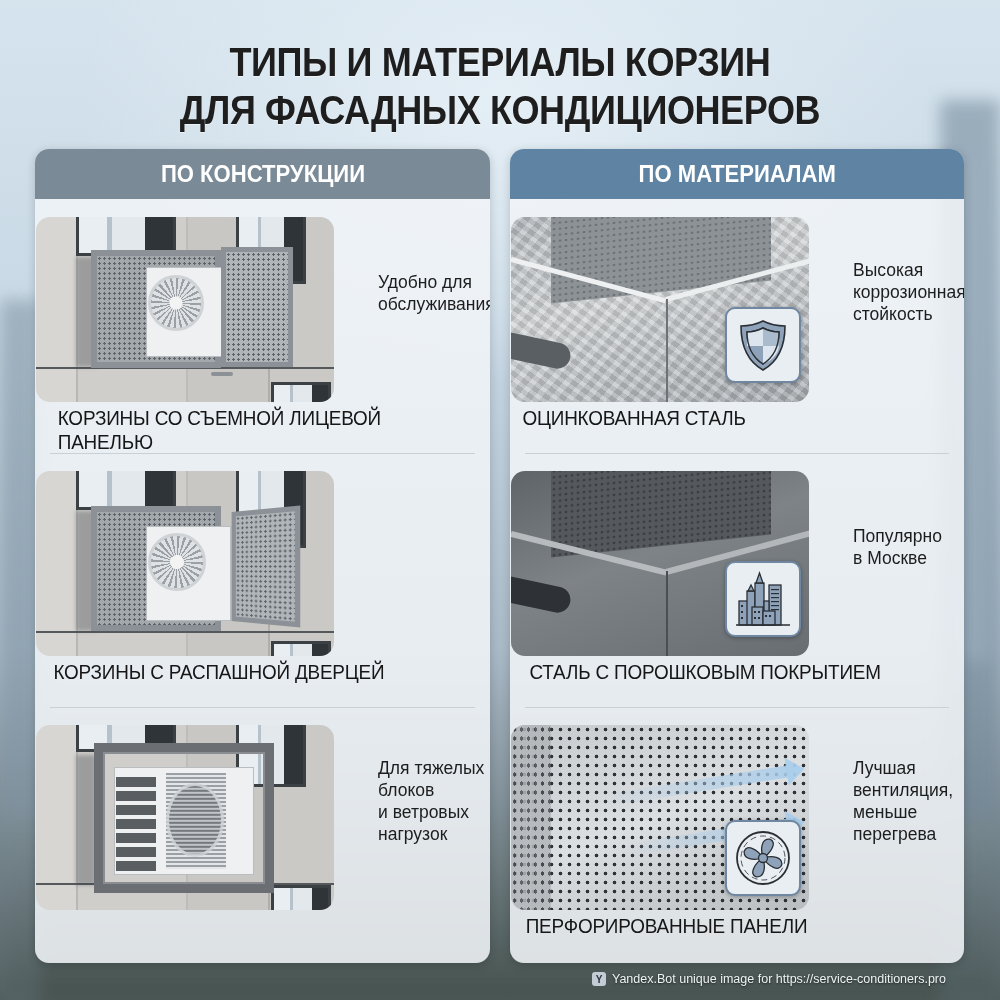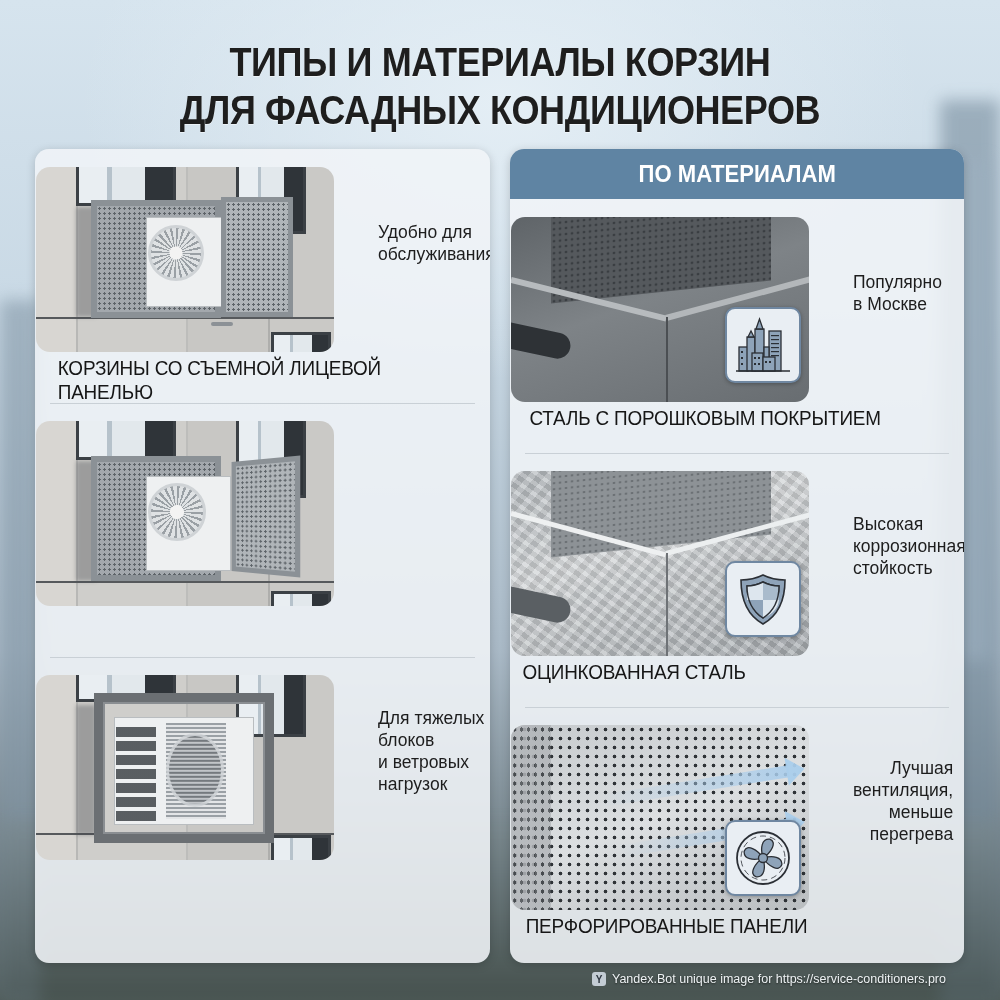--- a/index.html
+++ b/index.html
@@ -195,20 +195,23 @@
 <div class="bg-bldg b2"></div>
 <div class="bg-bldg b4"></div>
 <div class="bg-bldg b3"></div>
 
 <h1 class="title">
   <div>ТИПЫ И МАТЕРИАЛЫ КОРЗИН</div>
   <div>ДЛЯ ФАСАДНЫХ КОНДИЦИОНЕРОВ</div>
 </h1>
 
 <section class="panel left">
+  <div class="panel-head">
+    <span>ПО КОНСТРУКЦИИ</span>
+  </div>
 
   <div class="item">
     <div class="photo">
       <div class="facade">
         <div class="win" style="left:40px;top:-3px;width:100px;height:42px;"></div>
         <div class="win" style="left:200px;top:-3px;width:70px;height:70px;"></div>
         <div class="win" style="left:235px;top:165px;width:60px;height:30px;"></div>
         <div class="hline" style="top:150px;"></div>
         <div class="shadow" style="left:40px;top:40px;width:20px;height:110px;"></div>
         <div class="cage" style="left:55px;top:33px;width:130px;height:118px;"></div>
@@ -231,20 +234,21 @@
         <div class="win" style="left:200px;top:-3px;width:70px;height:80px;"></div>
         <div class="win" style="left:235px;top:170px;width:60px;height:30px;"></div>
         <div class="hline" style="top:160px;"></div>
         <div class="shadow" style="left:40px;top:40px;width:20px;height:120px;"></div>
         <div class="cage" style="left:55px;top:35px;width:130px;height:125px;"></div>
         <div class="acunit" style="left:110px;top:55px;width:85px;height:95px;"></div>
         <div class="fan" style="left:112px;top:62px;width:58px;height:58px;"></div>
         <div class="door" style="left:192px;top:38px;width:72px;height:115px;transform:perspective(200px) rotateY(-18deg);"></div>
       </div>
     </div>
+    <div class="caption"><span>КОРЗИНЫ С РАСПАШНОЙ ДВЕРЦЕЙ</span></div>
     <div class="divider"></div>
   </div>
 
   <div class="item">
     <div class="photo">
       <div class="facade">
         <div class="win" style="left:40px;top:-3px;width:100px;height:30px;"></div>
         <div class="win" style="left:200px;top:-3px;width:70px;height:65px;"></div>
         <div class="win" style="left:235px;top:160px;width:60px;height:30px;"></div>
         <div class="hline" style="top:158px;"></div>
@@ -259,20 +263,48 @@
     <div class="note" style="top:50px;">Для тяжелых
 блоков
 и ветровых
 нагрузок</div>
   </div>
 </section>
 
 <section class="panel right">
   <div class="panel-head">
     <span>ПО МАТЕРИАЛАМ</span>
+  </div>
+
+  <div class="item">
+    <div class="photo">
+      <div class="steel-galv">
+        <div class="inner"></div>
+        <div class="edge"></div>
+        <div class="edge2"></div>
+        <div class="vert"></div>
+        <div class="slot"></div>
+      </div>
+      <div class="icon-box" style="top:90px;">
+        <svg viewBox="0 0 60 60">
+          <path d="M30 6 C38 10 46 11 52 11 C52 30 46 46 30 55 C14 46 8 30 8 11 C14 11 22 10 30 6 Z" fill="#8ea3b9" stroke="#2b2f35" stroke-width="1.6"></path>
+          <path d="M30 13 C36 16 41 17 46 17 C46 31 41 42 30 49 C19 42 14 31 14 17 C19 17 24 16 30 13 Z" fill="#c8d5e2" stroke="#2b2f35" stroke-width="1.4"></path>
+          <path d="M30 13 L30 31 L14 31 C14 26 14 21 14 17 C19 17 24 16 30 13 Z" fill="#dde6ee"></path>
+          <path d="M30 31 L46 31 C45 39 40 45 30 49 Z" fill="#dde6ee"></path>
+          <path d="M30 31 L30 49 C20 43 15 37 14 31 Z" fill="#8ea3b9"></path>
+          <path d="M30 13 C36 16 41 17 46 17 C46 22 46 27 46 31 L30 31 Z" fill="#a9bbcc"></path>
+          <path d="M30 13 C36 16 41 17 46 17 C46 31 41 42 30 49 C19 42 14 31 14 17 C19 17 24 16 30 13 Z" fill="none" stroke="#2b2f35" stroke-width="1.4"></path>
+        </svg>
+      </div>
+    </div>
+    <div class="note" style="top:60px;">Высокая
+коррозионная
+стойкость</div>
+    <div class="caption"><span>ОЦИНКОВАННАЯ СТАЛЬ</span></div>
+    <div class="divider"></div>
   </div>
 
   <div class="item">
     <div class="photo">
       <div class="steel-dark">
         <div class="inner"></div>
         <div class="edge"></div>
         <div class="edge2"></div>
         <div class="vert"></div>
         <div class="slot"></div>
@@ -312,68 +344,40 @@
       </div>
     </div>
     <div class="note" style="top:72px;">Популярно
 в Москве</div>
     <div class="caption"><span>СТАЛЬ С ПОРОШКОВЫМ ПОКРЫТИЕМ</span></div>
     <div class="divider"></div>
   </div>
 
   <div class="item">
     <div class="photo">
-      <div class="steel-galv">
-        <div class="inner"></div>
-        <div class="edge"></div>
-        <div class="edge2"></div>
-        <div class="vert"></div>
-        <div class="slot"></div>
-      </div>
-      <div class="icon-box" style="top:90px;">
-        <svg viewBox="0 0 60 60">
-          <path d="M30 6 C38 10 46 11 52 11 C52 30 46 46 30 55 C14 46 8 30 8 11 C14 11 22 10 30 6 Z" fill="#8ea3b9" stroke="#2b2f35" stroke-width="1.6"></path>
-          <path d="M30 13 C36 16 41 17 46 17 C46 31 41 42 30 49 C19 42 14 31 14 17 C19 17 24 16 30 13 Z" fill="#c8d5e2" stroke="#2b2f35" stroke-width="1.4"></path>
-          <path d="M30 13 L30 31 L14 31 C14 26 14 21 14 17 C19 17 24 16 30 13 Z" fill="#dde6ee"></path>
-          <path d="M30 31 L46 31 C45 39 40 45 30 49 Z" fill="#dde6ee"></path>
-          <path d="M30 31 L30 49 C20 43 15 37 14 31 Z" fill="#8ea3b9"></path>
-          <path d="M30 13 C36 16 41 17 46 17 C46 22 46 27 46 31 L30 31 Z" fill="#a9bbcc"></path>
-          <path d="M30 13 C36 16 41 17 46 17 C46 31 41 42 30 49 C19 42 14 31 14 17 C19 17 24 16 30 13 Z" fill="none" stroke="#2b2f35" stroke-width="1.4"></path>
-        </svg>
-      </div>
-    </div>
-    <div class="note" style="top:60px;">Высокая
-коррозионная
-стойкость</div>
-    <div class="caption"><span>ОЦИНКОВАННАЯ СТАЛЬ</span></div>
-    <div class="divider"></div>
-  </div>
-
-  <div class="item">
-    <div class="photo">
       <div class="perf">
         <div class="side"></div>
         <div class="arrow" style="left:90px;top:70px;width:190px;"></div>
         <div class="arrow" style="left:110px;top:120px;width:170px;"></div>
       </div>
       <div class="icon-box" style="top:95px;">
         <svg viewBox="0 0 60 60">
           <circle cx="30" cy="30" r="26" fill="#e9eef3" stroke="#2b2f35" stroke-width="1.8"></circle>
           <circle cx="30" cy="30" r="22" fill="none" stroke="#2b2f35" stroke-width="0.8" stroke-dasharray="6 4"></circle>
           <g fill="#8ea3b9" stroke="#2b2f35" stroke-width="1.3">
             <path d="M30 30 C24 22 22 12 30 10 C38 10 36 22 30 30 Z" transform="rotate(20 30 30)"></path>
             <path d="M30 30 C24 22 22 12 30 10 C38 10 36 22 30 30 Z" transform="rotate(110 30 30)"></path>
             <path d="M30 30 C24 22 22 12 30 10 C38 10 36 22 30 30 Z" transform="rotate(200 30 30)"></path>
             <path d="M30 30 C24 22 22 12 30 10 C38 10 36 22 30 30 Z" transform="rotate(290 30 30)"></path>
             <circle cx="30" cy="30" r="4.5"></circle>
           </g>
         </svg>
       </div>
     </div>
-    <div class="note" style="top:50px;text-align:right;">Лучшая
+    <div class="note" style="top:50px;">Лучшая
 вентиляция,
 меньше
 перегрева</div>
     <div class="caption"><span>ПЕРФОРИРОВАННЫЕ ПАНЕЛИ</span></div>
   </div>
 </section>
 
 <div class="watermark">
   <span class="ylogo">Y</span>
   <span>Yandex.Bot unique image for https://service-conditioners.pro</span>

